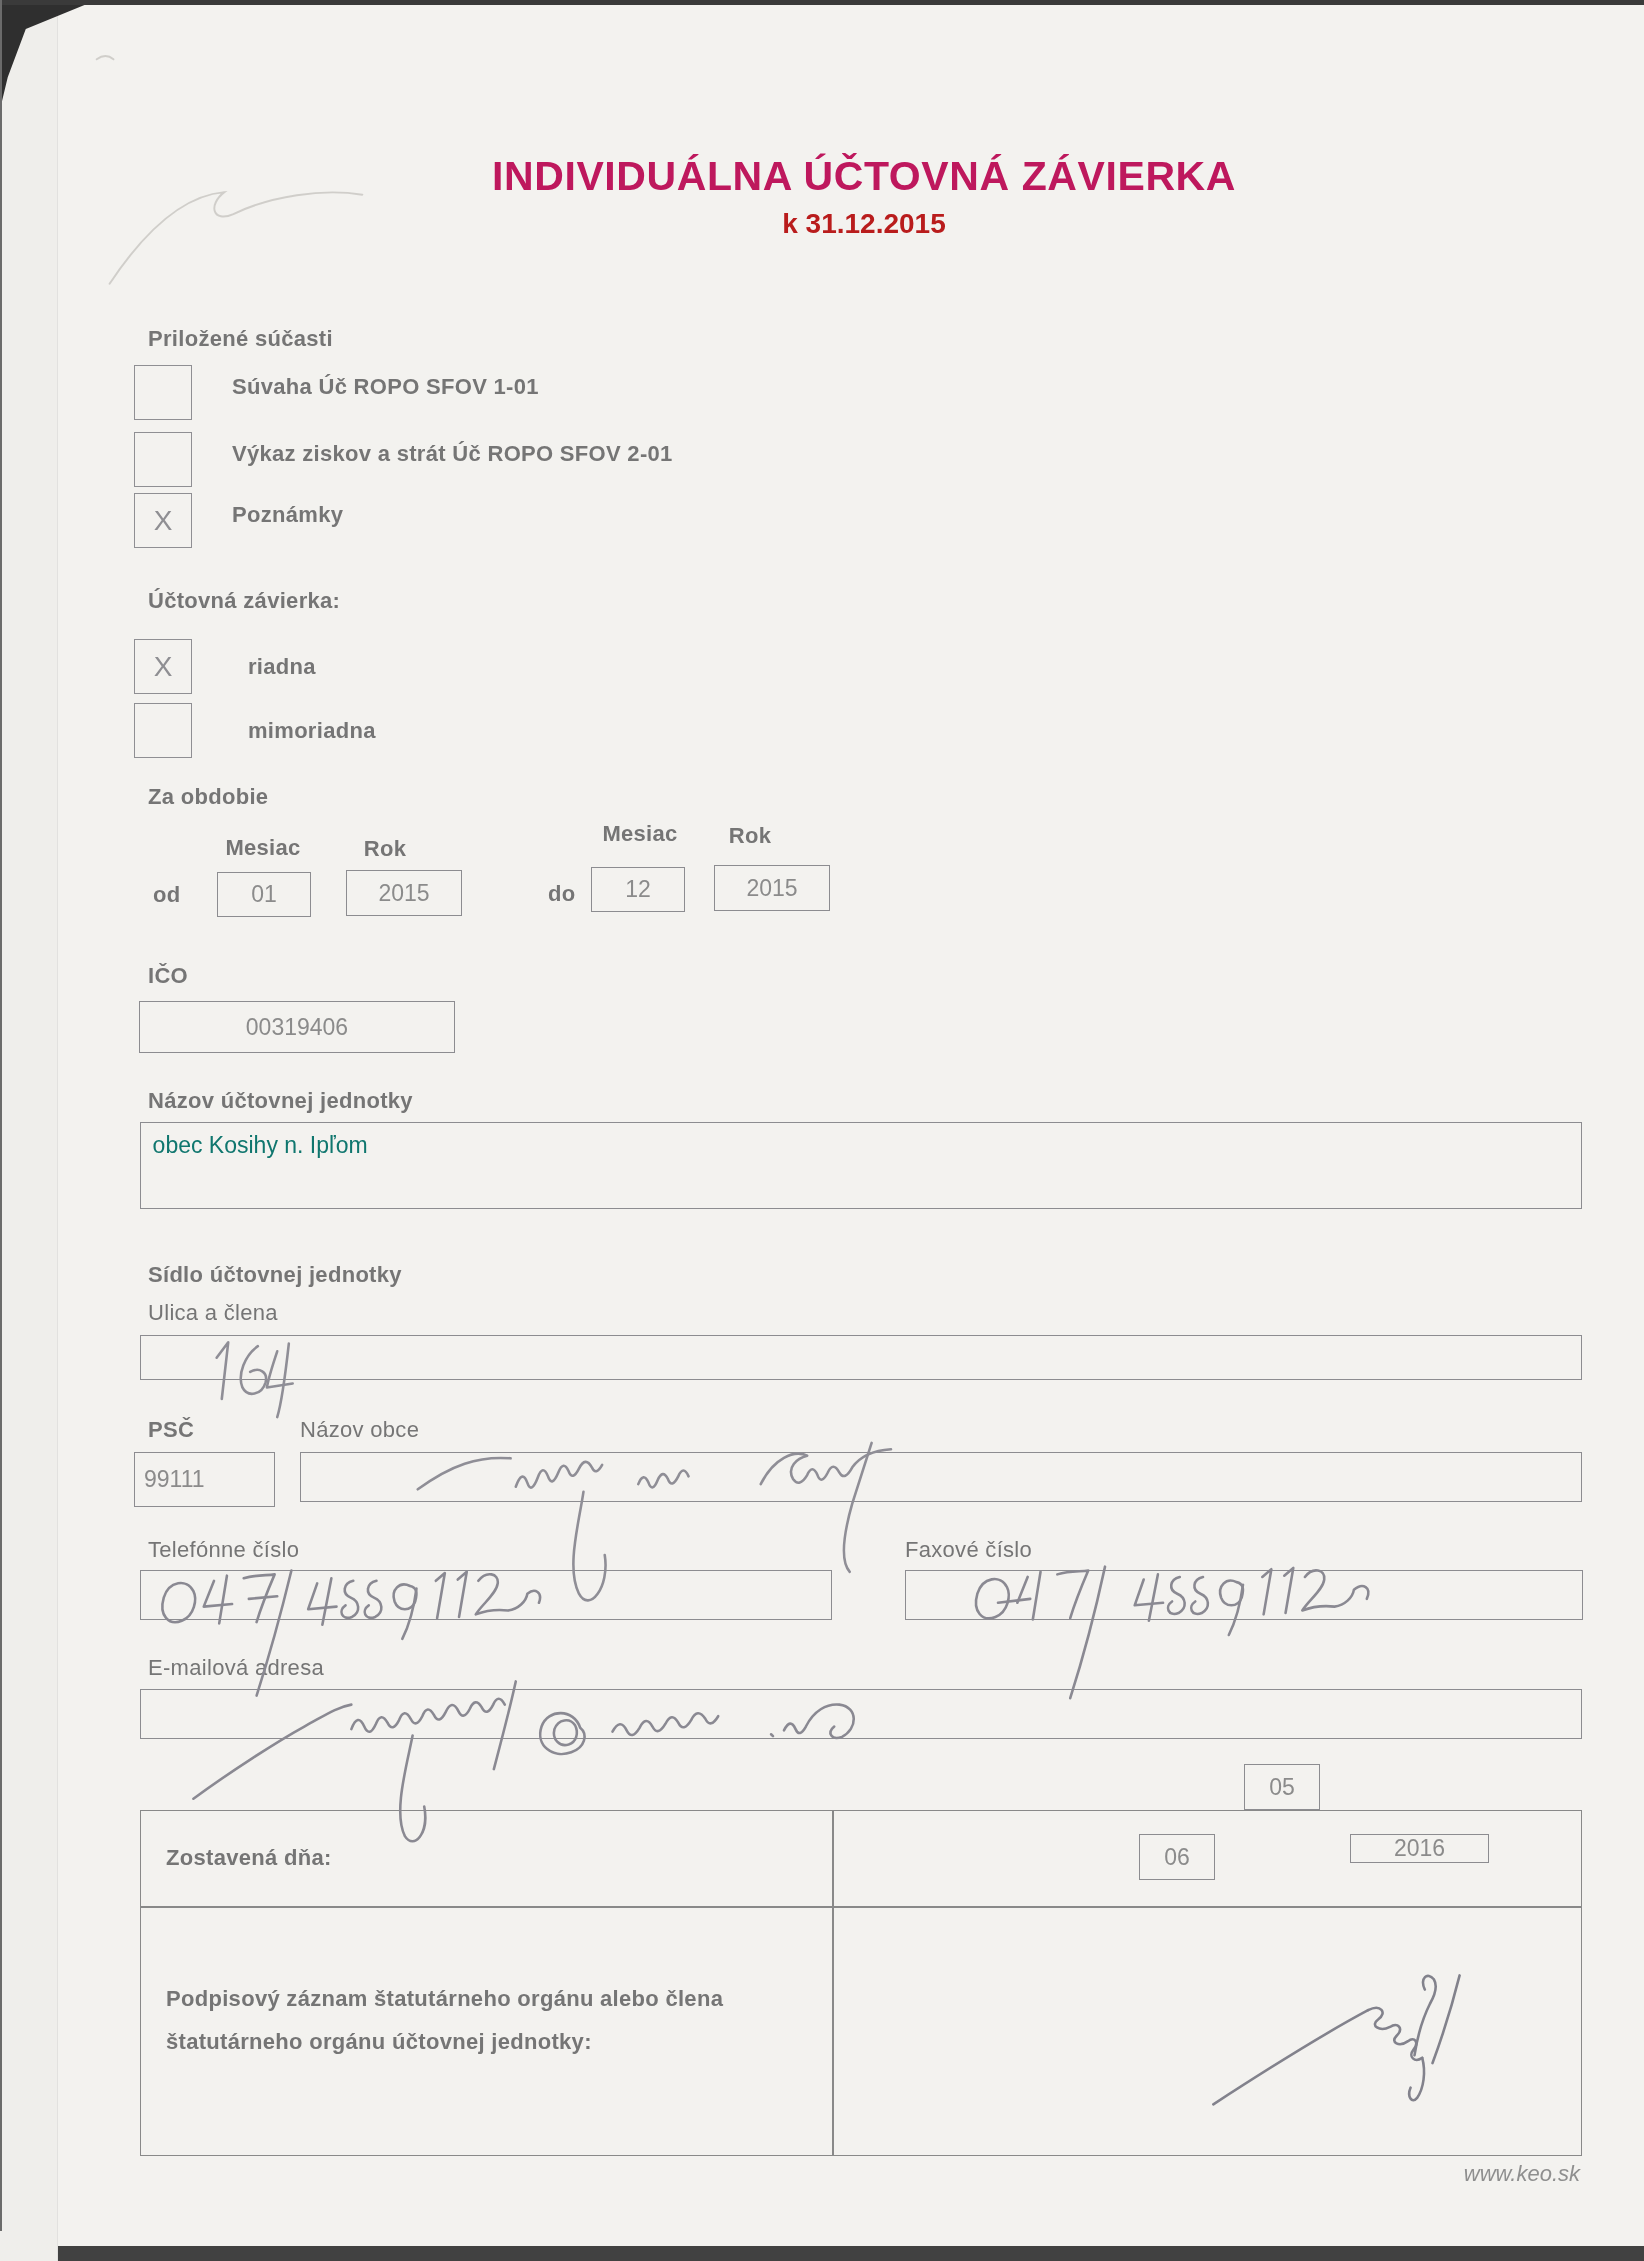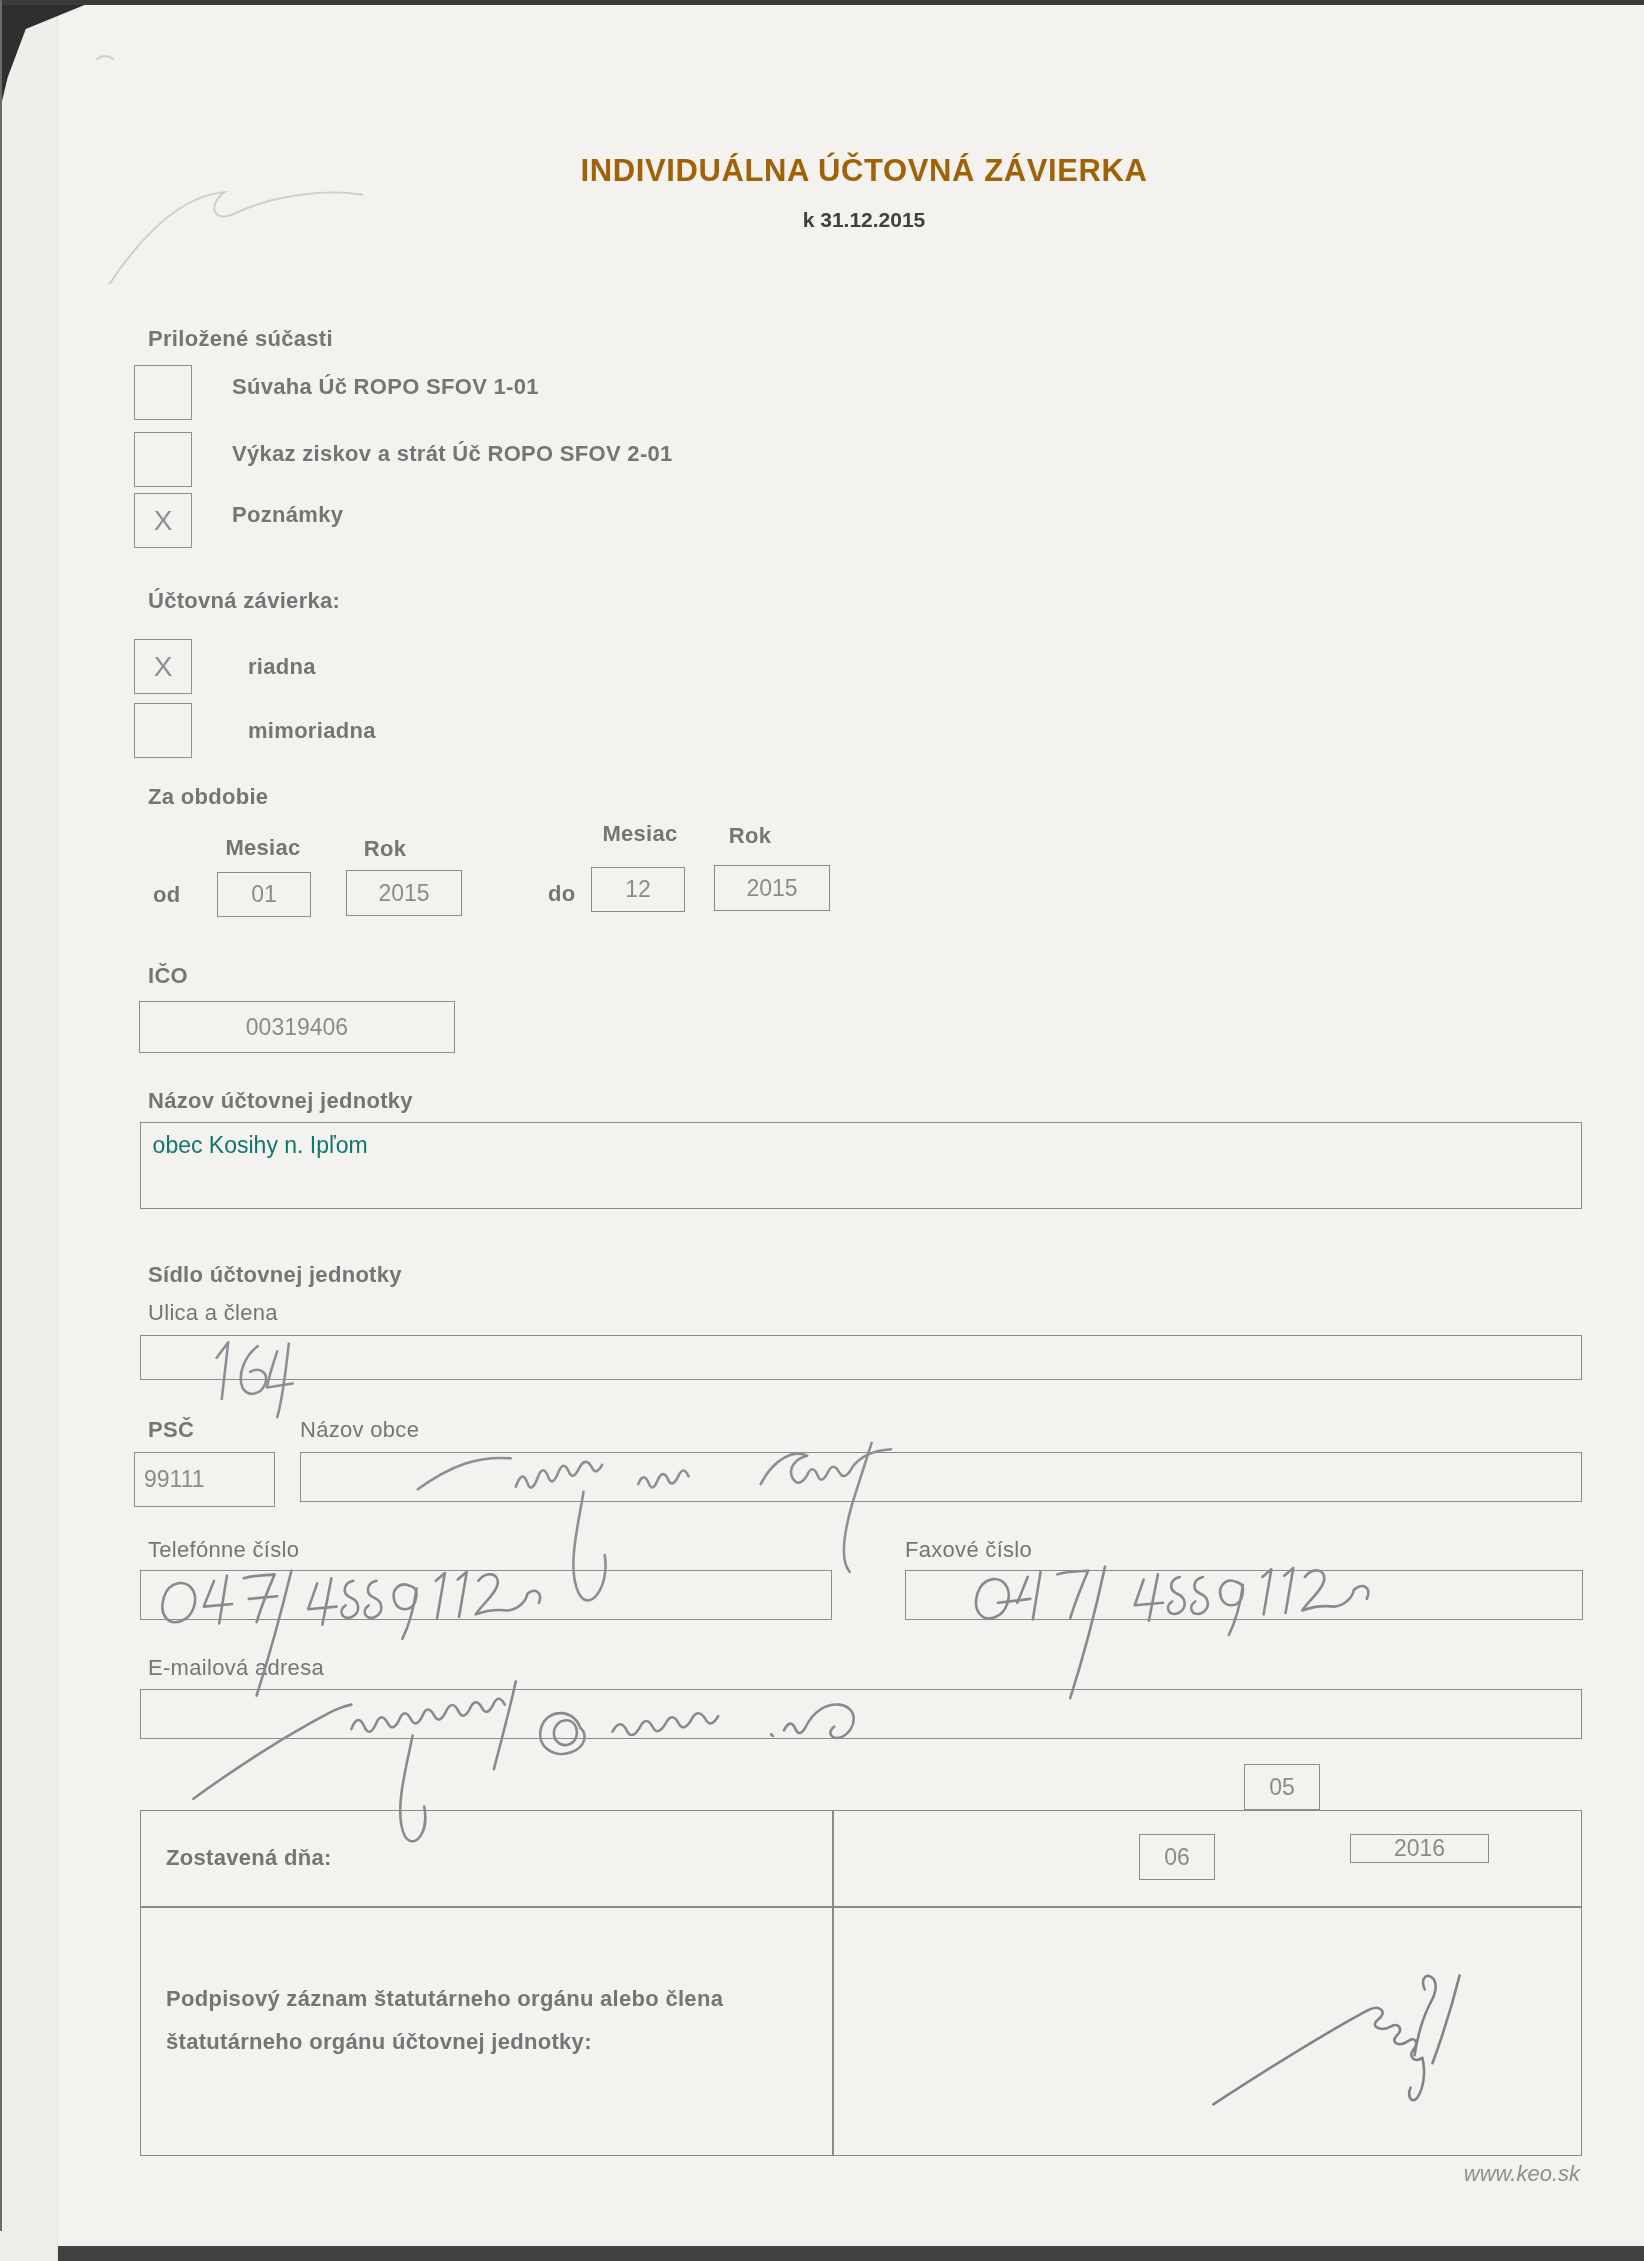--- a/index.html
+++ b/index.html
@@ -21,25 +21,25 @@
   .cb{
     position:absolute;width:58px;height:55px;border:1.9px solid #8f8f93;box-sizing:border-box;
     display:flex;align-items:center;justify-content:center;
     font-size:28px;color:#8f8f93;font-weight:400;
   }
   .field-val{display:flex;align-items:center;justify-content:center;font-size:23px;color:#8b8b8b;}
   .left-pad{justify-content:flex-start;padding-left:9px;}
   .center-x{transform:translateX(-50%);}
   .title{
     position:absolute;left:864px;top:153px;transform:translateX(-50%);
-    font-weight:bold;font-size:31px;color:#a16207;letter-spacing:0.6px;white-space:nowrap;
+    font-weight:bold;font-size:41px;color:#be185d;letter-spacing:0.6px;white-space:nowrap;
   }
   .subtitle{
     position:absolute;left:864px;top:208px;transform:translateX(-50%);
-    font-weight:bold;font-size:21px;color:#404040;white-space:nowrap;
+    font-weight:bold;font-size:28px;color:#b91c1c;white-space:nowrap;
   }
   .sig-table{position:absolute;left:140px;top:1810px;width:1442px;height:346px;border:1.9px solid #898989;box-sizing:border-box;}
   .sig-vdiv{position:absolute;left:691px;top:0;width:1.9px;height:100%;background:#898989;}
   .sig-hdiv{position:absolute;left:0;top:95px;width:100%;height:1.9px;background:#898989;}
   .wrap-lbl{
     position:absolute;font-weight:bold;font-size:22px;color:#757575;
     line-height:43px;letter-spacing:0.3px;
   }
   .footer{
     position:absolute;left:1580px;top:2161px;transform:translateX(-100%);

